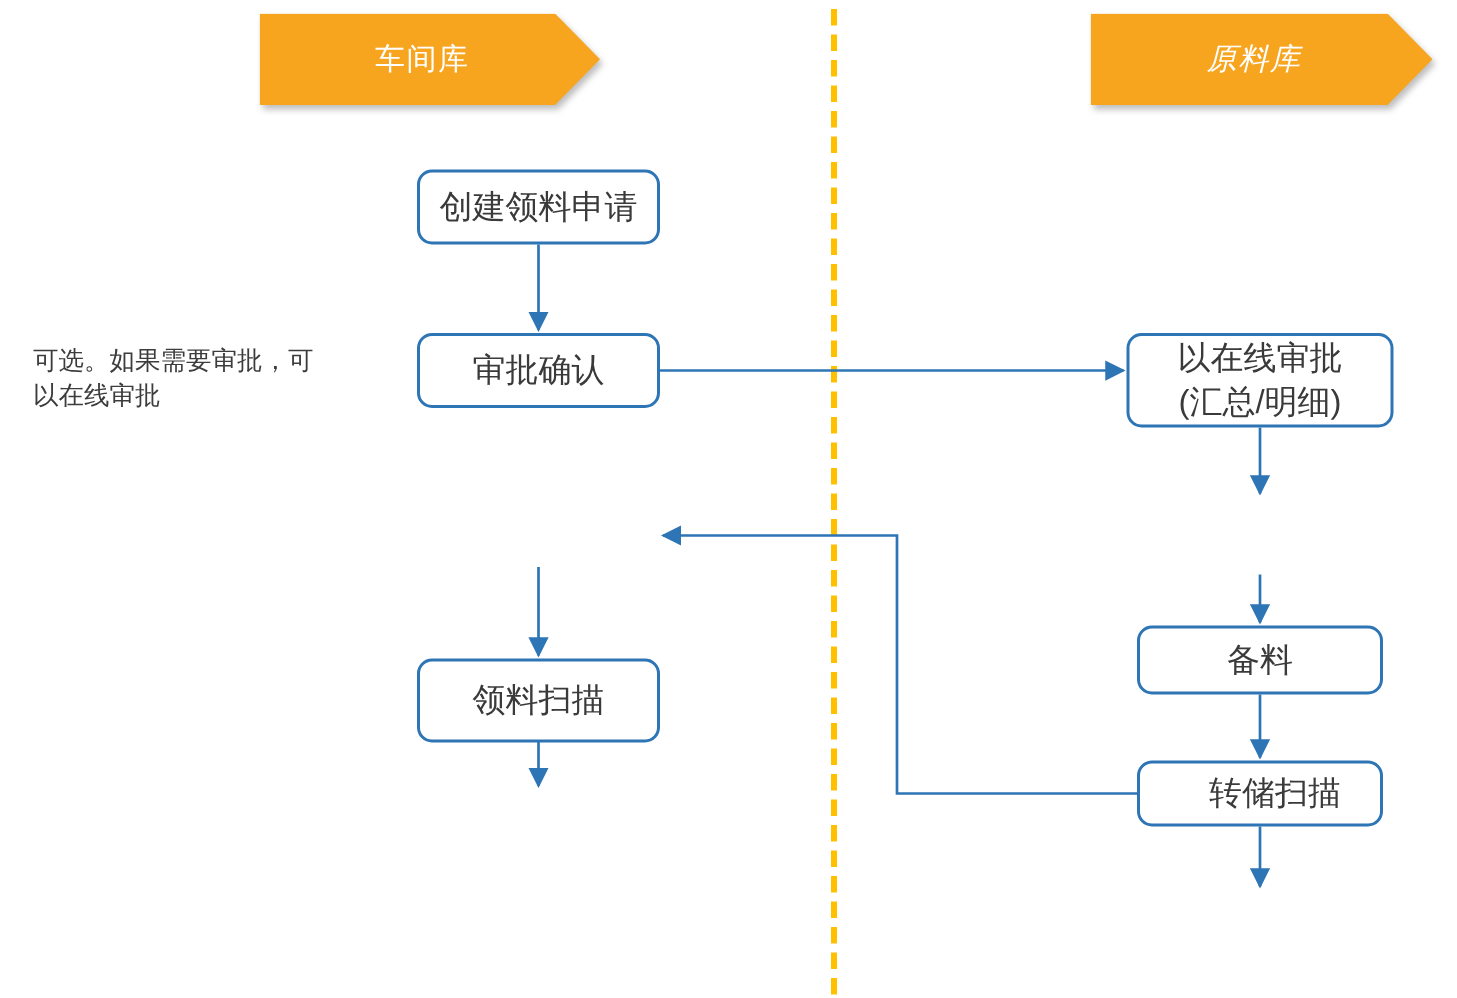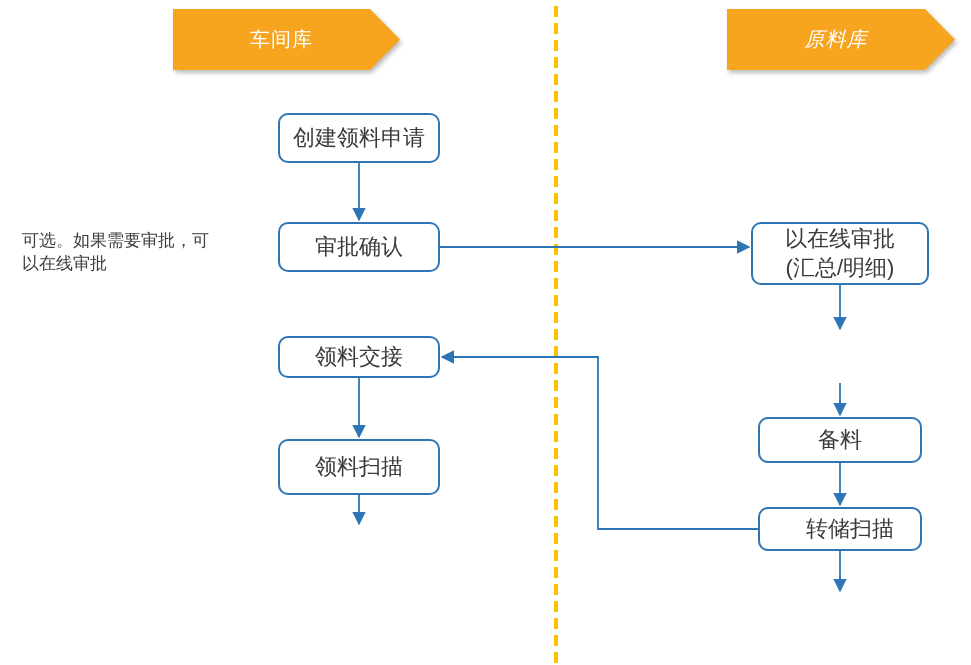--- a/index.html
+++ b/index.html
@@ -120,21 +120,20 @@
     <div class="banner">
       <span>原料库</span>
     </div>
   </div>
 
   <div class="annotation a-approve">可选。如果需要审批，可
 以在线审批</div>
 
   <div class="node n-create">创建领料申请</div>
   <div class="node n-approve">审批确认</div>
-  <div class="node n-handover">领料交接</div>
   <div class="node n-scan">领料扫描</div>
 
   <div class="node n-board">以在线审批
 (汇总/明细)</div>
   <div class="node n-prepare">备料</div>
   <div class="node n-tscan">转储扫描</div>
 
 </div>
 
 </body></html>

